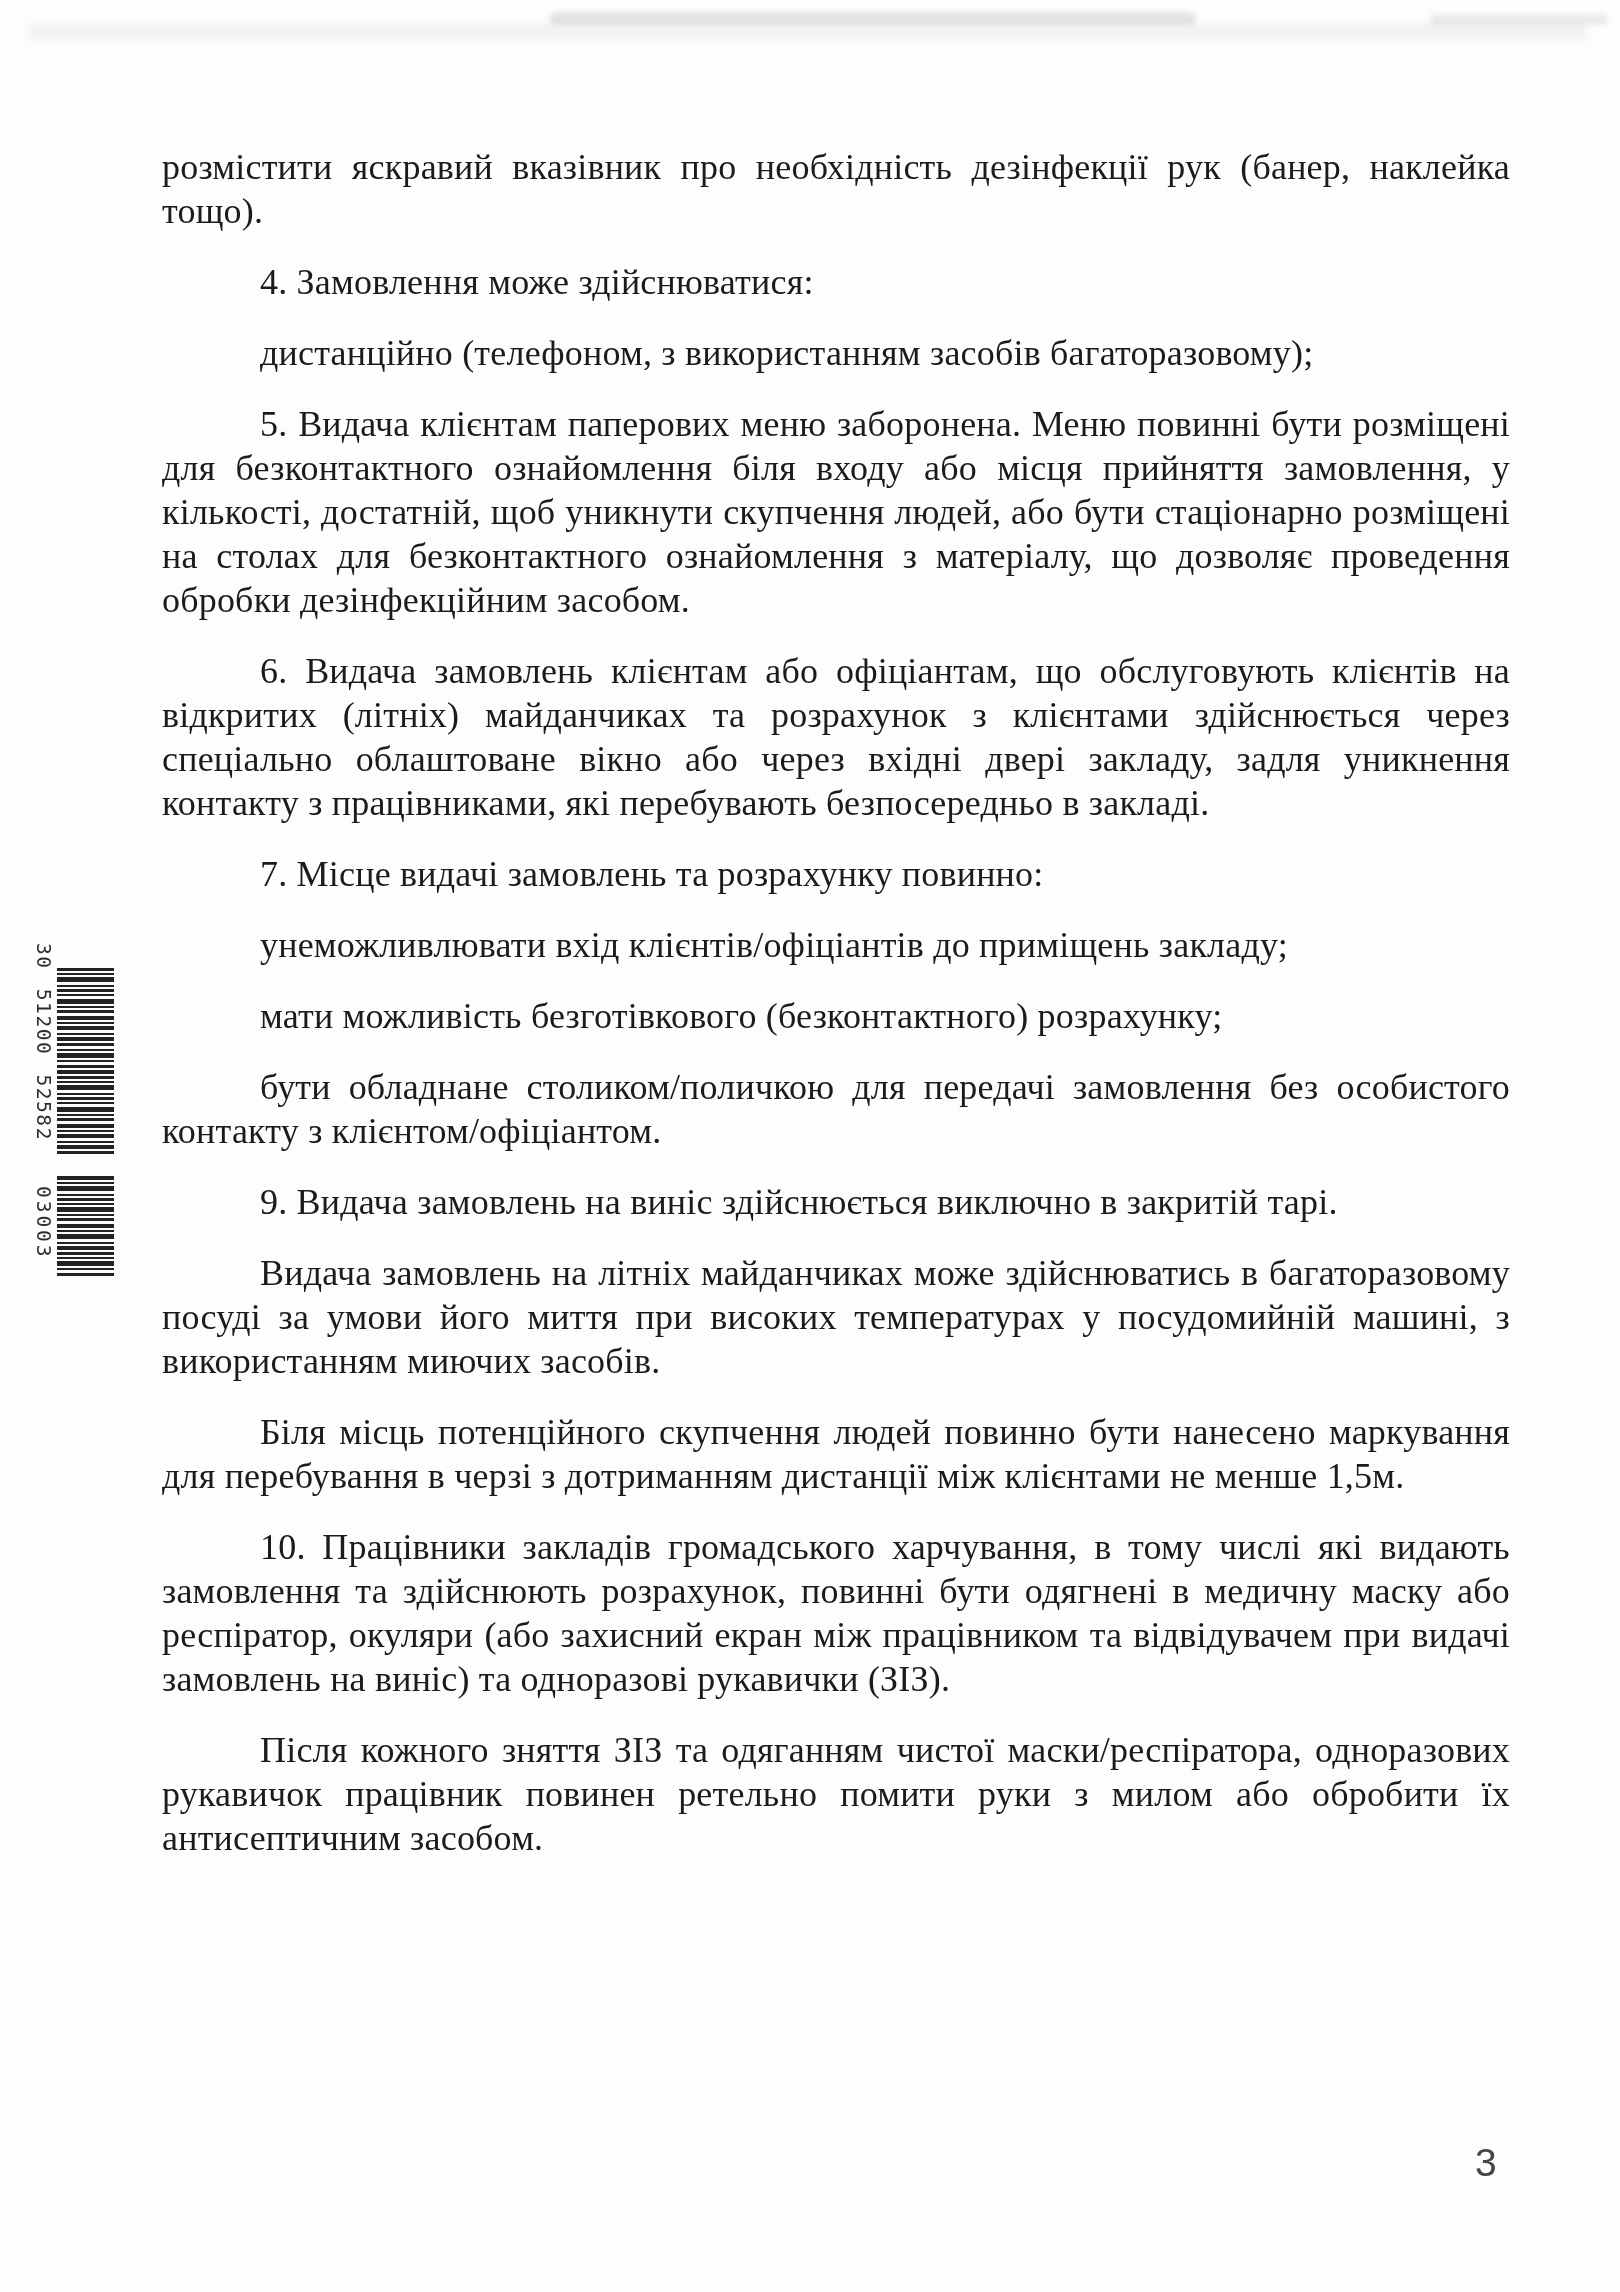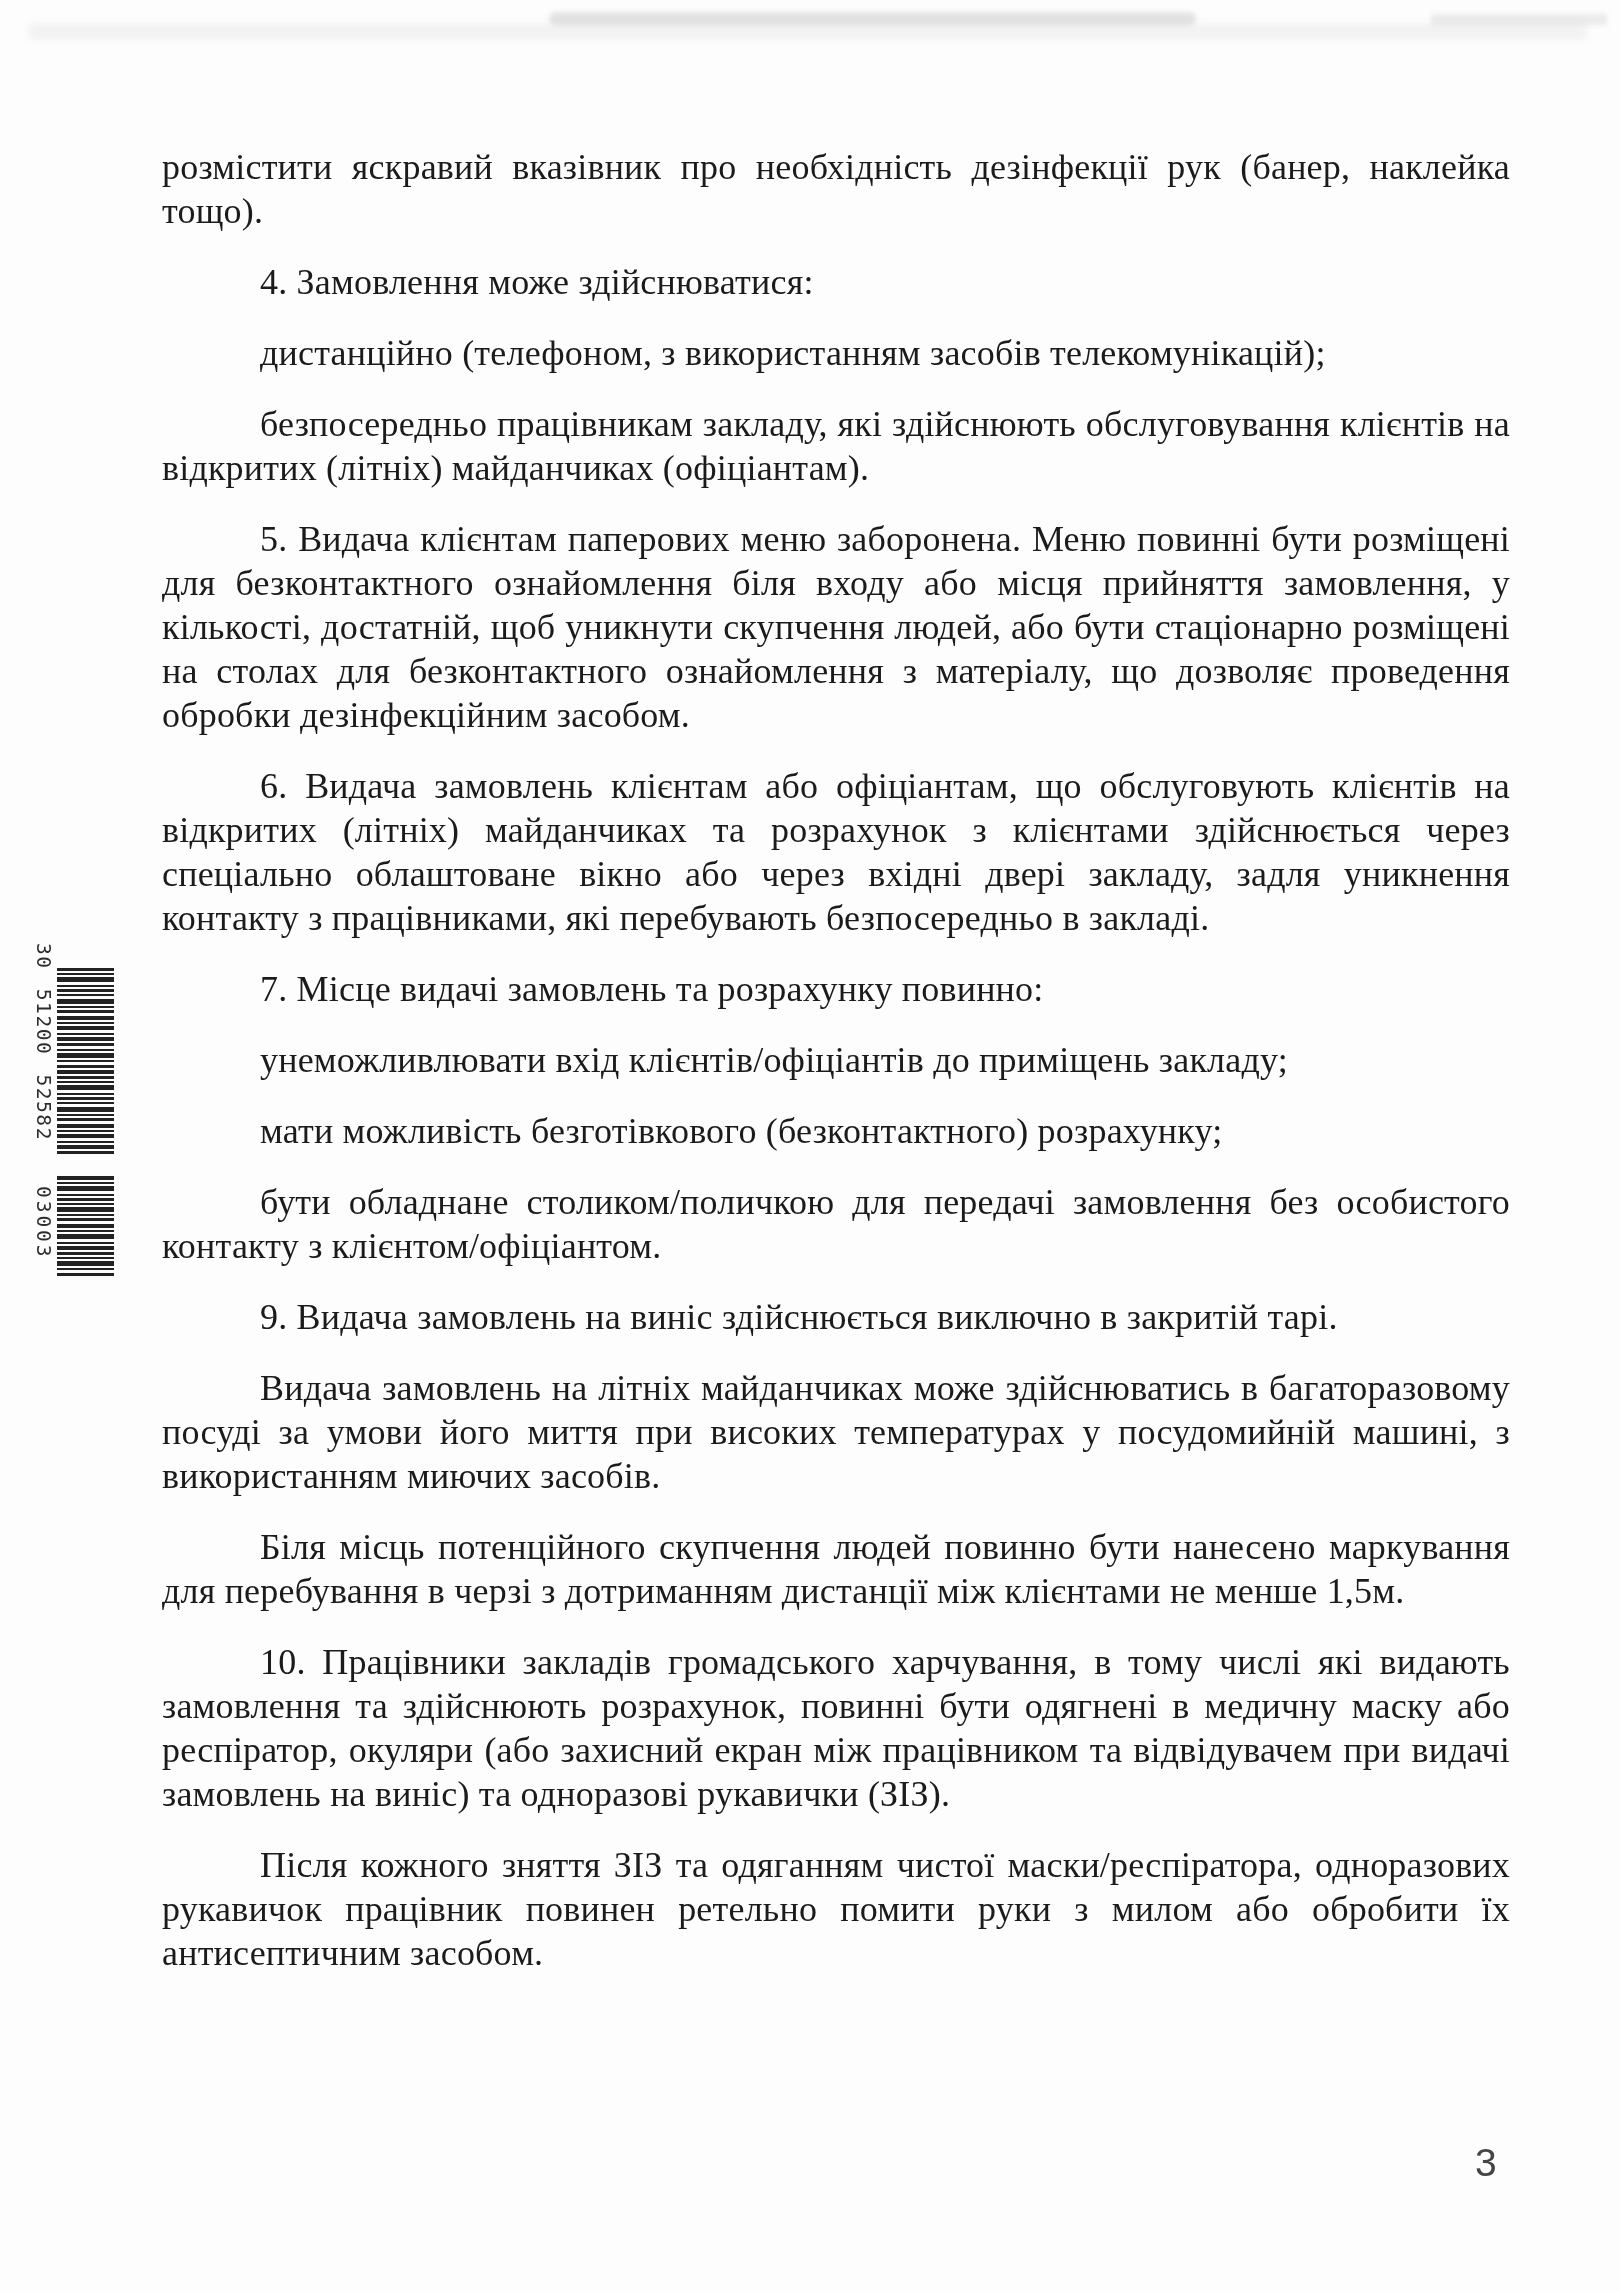--- a/index.html
+++ b/index.html
@@ -163,22 +163,21 @@
           <div class="bar" style="width: 2.9px; margin-right: 2px;"></div>
         </div>
       <div class="bc-digits d1">30 51200 52582</div>
       <div class="bc-digits d2">03003</div>
     </div>
   </div>
 
   <div class="content">
       <p class="para no-indent">розмістити яскравий вказівник про необхідність дезінфекції рук (банер, наклейка тощо).</p>
       <p class="para">4. Замовлення може здійснюватися:</p>
-      <p class="para">дистанційно (телефоном, з використанням засобів телекомунікацій);</p>
-      <p class="para">безпосередньо працівникам закладу, які здійснюють обслуговування клієнтів на відкритих (літніх) майданчиках (офіціантам).</p>
+      <p class="para">дистанційно (телефоном, з використанням засобів багаторазовому);</p>
       <p class="para">5. Видача клієнтам паперових меню заборонена. Меню повинні бути розміщені для безконтактного ознайомлення біля входу або місця прийняття замовлення, у кількості, достатній, щоб уникнути скупчення людей, або бути стаціонарно розміщені на столах для безконтактного ознайомлення з матеріалу, що дозволяє проведення обробки дезінфекційним засобом.</p>
       <p class="para">6. Видача замовлень клієнтам або офіціантам, що обслуговують клієнтів на відкритих (літніх) майданчиках та розрахунок з клієнтами здійснюється через спеціально облаштоване вікно або через вхідні двері закладу, задля уникнення контакту з працівниками, які перебувають безпосередньо в закладі.</p>
       <p class="para">7. Місце видачі замовлень та розрахунку повинно:</p>
       <p class="para">унеможливлювати вхід клієнтів/офіціантів до приміщень закладу;</p>
       <p class="para">мати можливість безготівкового (безконтактного) розрахунку;</p>
       <p class="para">бути обладнане столиком/поличкою для передачі замовлення без особистого контакту з клієнтом/офіціантом.</p>
       <p class="para">9. Видача замовлень на виніс здійснюється виключно в закритій тарі.</p>
       <p class="para">Видача замовлень на літніх майданчиках може здійснюватись в багаторазовому посуді за умови його миття при високих температурах у посудомийній машині, з використанням миючих засобів.</p>
       <p class="para">Біля місць потенційного скупчення людей повинно бути нанесено маркування для перебування в черзі з дотриманням дистанції між клієнтами не менше 1,5м.</p>
       <p class="para">10. Працівники закладів громадського харчування, в тому числі які видають замовлення та здійснюють розрахунок, повинні бути одягнені в медичну маску або респіратор, окуляри (або захисний екран між працівником та відвідувачем при видачі замовлень на виніс) та одноразові рукавички (ЗІЗ).</p>

